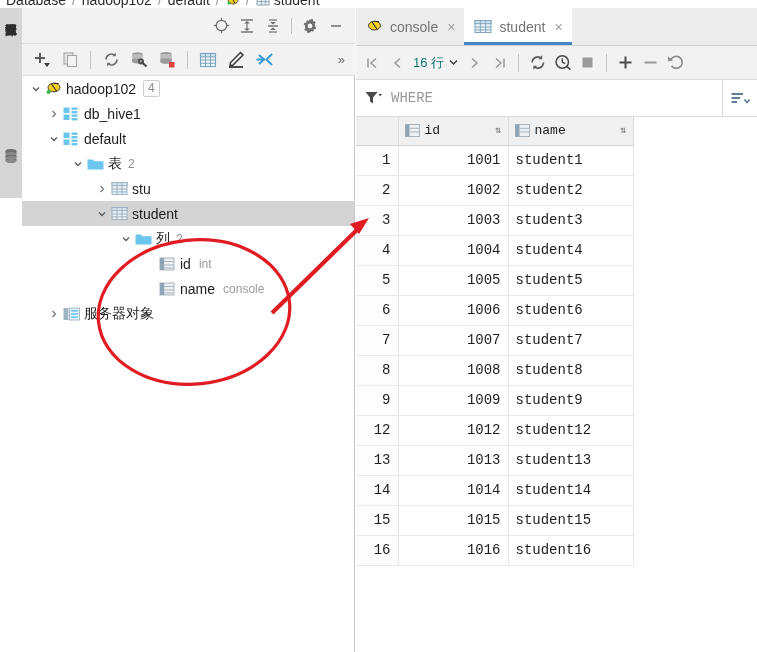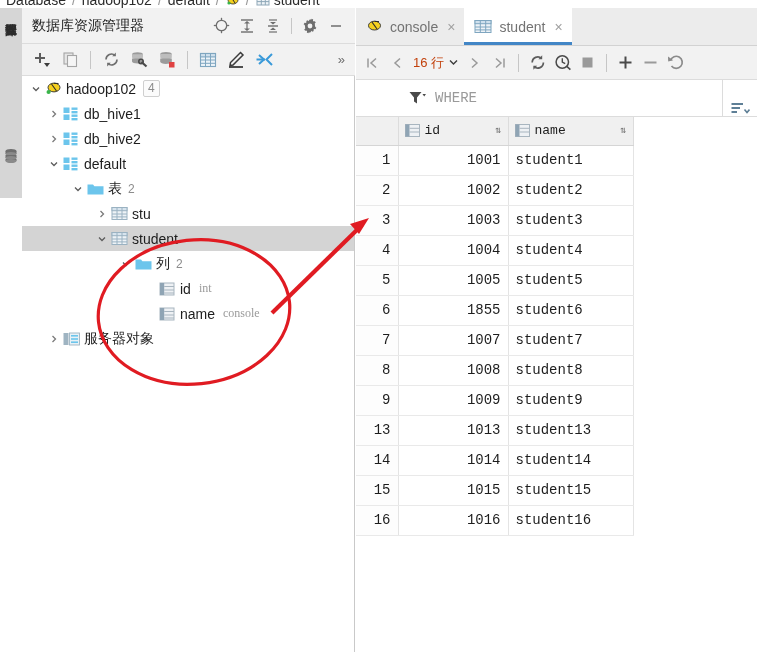--- a/index.html
+++ b/index.html
@@ -174,21 +174,20 @@
   .tlabel.cn { font-size: 14px; }
   .tcount {
     margin-left: 6px;
     font-size: 12px;
     color: #8c8c8c;
   }
   .ttype {
     margin-left: 8px;
     font-size: 12px;
     color: #9b9b9b;
-    font-family: Liberation Serif, serif;
   }
   .badge {
     margin-left: 7px;
     font-size: 12px;
     color: #8c8c8c;
     border: 1px solid #cfcfcf;
     border-radius: 2px;
     padding: 0px 4px;
     line-height: 15px;
     background: #fbfbfb;
@@ -259,40 +258,39 @@
     width: 25px; height: 26px;
     display: flex; align-items: center; justify-content: center;
     color: #8b8b8b;
   }
   .rowcount {
     display: flex;
     align-items: center;
     gap: 4px;
     padding: 0 3px;
     font-size: 13px;
-    color: #c2410c;
+    color: #0f766e;
     white-space: nowrap;
   }
   .gsep {
     width: 1px; height: 18px;
     background: #c6c6c6;
     margin: 0 6px;
   }
 
   
   .filterbar {
     position: absolute;
     left: 356px; top: 80px;
     width: 401px; height: 37px;
     background: #ffffff;
     border-bottom: 1px solid #dcdcdc;
     display: flex;
-    align-items: flex-end;
-    box-sizing: border-box;
-    padding-left: 44px;
+    align-items: center;
+    box-sizing: border-box;
   }
   .filter-input-wrap {
     flex: 1 1 auto;
     display: flex;
     align-items: center;
     gap: 8px;
     padding-left: 8px;
     height: 36px;
     border-right: 1px solid #dcdcdc;
     box-sizing: border-box;
@@ -418,21 +416,20 @@
         <ellipse cx="7" cy="10" rx="5.5" ry="2" fill="#8a8a8a"></ellipse>
         <rect x="1.5" y="11" width="11" height="2" fill="#6e6e6e"></rect>
         <ellipse cx="7" cy="13" rx="5.5" ry="2" fill="#8a8a8a"></ellipse>
       </svg>
     </div>
   </div>
 
   <div class="panel">
 
     <div class="panel-header">
-      <div class="panel-title">数据库资源管理器</div>
       <div class="panel-header-actions">
         <div class="hbtn">
           <svg class="icn" width="17" height="17" viewBox="0 0 17 17">
               <circle cx="8.5" cy="8.5" r="5.2" fill="none" stroke="#6e6e6e" stroke-width="1.3"></circle>
               <line x1="8.5" y1="0.8" x2="8.5" y2="4" stroke="#6e6e6e" stroke-width="1.3"></line>
               <line x1="8.5" y1="13" x2="8.5" y2="16.2" stroke="#6e6e6e" stroke-width="1.3"></line>
               <line x1="0.8" y1="8.5" x2="4" y2="8.5" stroke="#6e6e6e" stroke-width="1.3"></line>
               <line x1="13" y1="8.5" x2="16.2" y2="8.5" stroke="#6e6e6e" stroke-width="1.3"></line>
             </svg>
         </div>
@@ -568,38 +565,20 @@
               <rect x="8.5" y="0.5" width="6" height="2.4" fill="#6cc5ec"></rect>
               <rect x="8.5" y="4" width="6" height="2.4" fill="#6cc5ec"></rect>
               <rect x="0.5" y="7.5" width="6" height="5.5" fill="#6cc5ec"></rect>
               <rect x="8.5" y="7.5" width="6" height="2.4" fill="#6cc5ec"></rect>
               <rect x="8.5" y="11" width="6" height="2.4" fill="#6cc5ec"></rect>
             </svg>
           </span>
         <span class="tlabel">db_hive1</span>
       </div>
 
-      <div class="tnode" style="padding-left:24px">
-        <span class="twist">
-            <svg class="icn" width="10" height="10" viewBox="0 0 10 10">
-              <path d="M3.5 2 L6.5 5 L3.5 8" fill="none" stroke="#7a7a7a" stroke-width="1.3"></path>
-            </svg>
-          </span>
-        <span class="ticon">
-            <svg class="icn" width="16" height="14" viewBox="0 0 16 14">
-              <rect x="0.5" y="0.5" width="6" height="5.5" fill="#6cc5ec"></rect>
-              <rect x="8.5" y="0.5" width="6" height="2.4" fill="#6cc5ec"></rect>
-              <rect x="8.5" y="4" width="6" height="2.4" fill="#6cc5ec"></rect>
-              <rect x="0.5" y="7.5" width="6" height="5.5" fill="#6cc5ec"></rect>
-              <rect x="8.5" y="7.5" width="6" height="2.4" fill="#6cc5ec"></rect>
-              <rect x="8.5" y="11" width="6" height="2.4" fill="#6cc5ec"></rect>
-            </svg>
-          </span>
-        <span class="tlabel">db_hive2</span>
-      </div>
 
 
       <div class="tnode" style="padding-left:24px">
         <span class="twist">
             <svg class="icn" width="10" height="10" viewBox="0 0 10 10">
               <path d="M2 3.5 L5 6.5 L8 3.5" fill="none" stroke="#5c5c5c" stroke-width="1.3"></path>
             </svg>
           </span>
         <span class="ticon">
             <svg class="icn" width="16" height="14" viewBox="0 0 16 14">
@@ -912,37 +891,42 @@
             <td class="cell-id">1004</td>
             <td class="cell-name">student4</td>
           </tr>
         <tr>
             <td class="cell-num">5</td>
             <td class="cell-id">1005</td>
             <td class="cell-name">student5</td>
           </tr>
         <tr>
             <td class="cell-num">6</td>
-            <td class="cell-id">1855</td>
+            <td class="cell-id">1006</td>
             <td class="cell-name">student6</td>
           </tr>
         <tr>
             <td class="cell-num">7</td>
             <td class="cell-id">1007</td>
             <td class="cell-name">student7</td>
           </tr>
         <tr>
             <td class="cell-num">8</td>
             <td class="cell-id">1008</td>
             <td class="cell-name">student8</td>
           </tr>
         <tr>
             <td class="cell-num">9</td>
             <td class="cell-id">1009</td>
             <td class="cell-name">student9</td>
+          </tr>
+        <tr>
+            <td class="cell-num">12</td>
+            <td class="cell-id">1012</td>
+            <td class="cell-name">student12</td>
           </tr>
         <tr>
             <td class="cell-num">13</td>
             <td class="cell-id">1013</td>
             <td class="cell-name">student13</td>
           </tr>
         <tr>
             <td class="cell-num">14</td>
             <td class="cell-id">1014</td>
             <td class="cell-name">student14</td>

